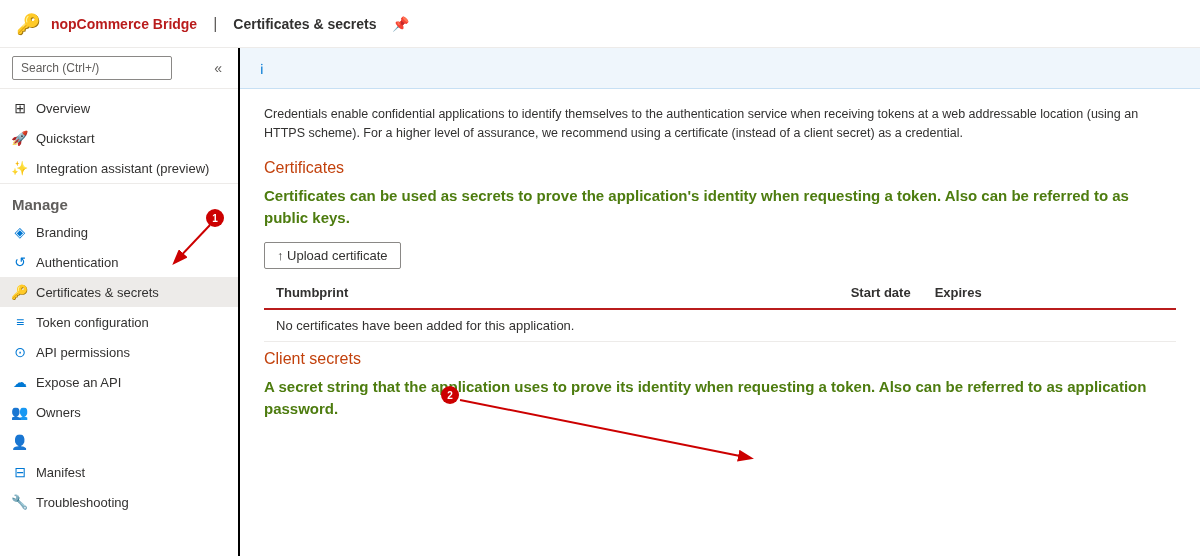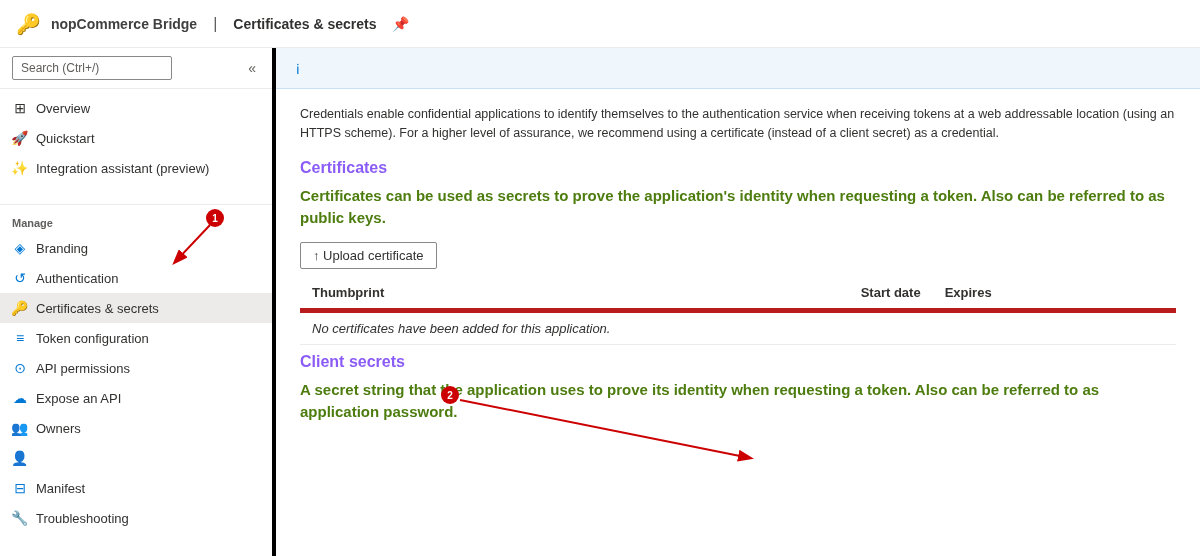--- a/index.html
+++ b/index.html
@@ -1,56 +1,56 @@
 <!DOCTYPE html>
 <html><head>
   <meta charset="utf-8">
   <style>
     * { box-sizing: border-box; margin: 0; padding: 0; }
     body { font-family: 'Segoe UI', Arial, sans-serif; font-size: 13px; color: #323130; background: #fff; display: flex; flex-direction: column; height: 556px; overflow: hidden; }
 
     
     .header { display: flex; align-items: center; padding: 8px 16px; border-bottom: 1px solid #edebe9; background: #fff; height: 48px; gap: 10px; }
-    .header-app-name { font-size: 14px; font-weight: 600; color: #404040; }
+    .header-app-name { font-size: 14px; font-weight: 600; color: #b91c1c; }
     .header-divider { color: #605e5c; margin: 0 6px; font-size: 16px; }
     .header-page-title { font-size: 14px; font-weight: 600; color: #323130; }
     .header-pin { color: #605e5c; font-size: 14px; cursor: pointer; margin-left: 6px; }
 
     
     .layout { display: flex; flex: 1; overflow: hidden; }
 
     
-    .sidebar { width: 276px; border-right: 4px solid #000000; background: #fff; display: flex; flex-direction: column; overflow-y: auto; flex-shrink: 0; }
+    .sidebar { width: 240px; border-right: 2px solid #000000; background: #fff; display: flex; flex-direction: column; overflow-y: auto; flex-shrink: 0; }
     .sidebar-search { display: flex; align-items: center; padding: 8px 12px; border-bottom: 1px solid #edebe9; }
     .sidebar-search input { border: 1px solid #8a8886; border-radius: 2px; padding: 4px 8px; font-size: 12px; width: 160px; color: #323130; outline: none; }
     .sidebar-search input::placeholder { color: #605e5c; }
     .sidebar-collapse-btn { margin-left: auto; color: #605e5c; cursor: pointer; font-size: 14px; padding: 2px 4px; }
 
     .sidebar-nav { flex: 1; padding: 4px 0; overflow-y: auto; }
     .nav-item { display: flex; align-items: center; padding: 7px 12px; cursor: pointer; gap: 8px; font-size: 13px; color: #323130; }
     .nav-item.active { background: #edebe9; }
     .nav-icon { width: 16px; height: 16px; display: flex; align-items: center; justify-content: center; flex-shrink: 0; font-size: 14px; }
-    .nav-section-label { padding: 12px 12px 4px; font-size: 11px; font-weight: 600; color: #605e5c; text-transform: none; border-top: 1px solid #edebe9; margin-top: 21px; }
+    .nav-section-label { padding: 12px 12px 4px; font-size: 15px; font-weight: 600; color: #605e5c; text-transform: none; border-top: 1px solid #edebe9; margin-top: 0; }
 
     
     .main { flex: 1; overflow-y: auto; padding: 0; }
     .info-banner { background: #eff6fc; border-bottom: 1px solid #c7e0f4; padding: 10px 20px; display: flex; align-items: flex-start; gap: 8px; font-size: 12.5px; color: #323130; }
     .info-icon { color: #0078d4; font-size: 14px; margin-top: 1px; flex-shrink: 0; }
     .content-body { padding: 16px 24px; }
     .section-desc { font-size: 12.5px; color: #323130; margin-bottom: 16px; line-height: 1.5; }
-    .section-title { font-size: 16px; font-weight: 700; color: #8b5cf6; margin-bottom: 8px; margin-top: 8px; }
+    .section-title { font-size: 16px; font-weight: 400; color: #c2410c; margin-bottom: 8px; margin-top: 8px; }
     .section-sub-desc { font-size: 15px; color: #4d7c0f; margin-bottom: 12px; line-height: 1.5; font-weight: bold; }
 
     
     .btn { display: inline-flex; align-items: center; gap: 4px; padding: 5px 12px; border: 1px solid #8a8886; background: #fff; font-size: 13px; cursor: pointer; color: #323130; border-radius: 2px; }
 
     
     .table { width: 100%; border-collapse: collapse; margin-top: 8px; }
-    .table th { text-align: left; padding: 8px 12px; font-weight: 600; font-size: 13px; color: #323130; border-bottom: 5px solid #b91c1c; }
-    .table td { padding: 8px 12px; font-size: 13px; color: #323130; border-bottom: 1px solid #edebe9; font-style: italic; }
+    .table th { text-align: left; padding: 8px 12px; font-weight: 600; font-size: 13px; color: #323130; border-bottom: 2px solid #b91c1c; }
+    .table td { padding: 8px 12px; font-size: 13px; color: #323130; border-bottom: 1px solid #edebe9; }
     .table .col-thumbprint { width: 40%; }
     .table .col-start { width: 25%; text-align: right; }
     .table .col-expires { width: 25%; }
 
     
     .secret-value { background: #f3f2f1; height: 20px; width: 300px; display: inline-block; border-radius: 2px; }
     .table-actions { display: flex; gap: 6px; align-items: center; }
     .action-icon { color: #605e5c; cursor: pointer; font-size: 13px; }
   </style>
 </head>

